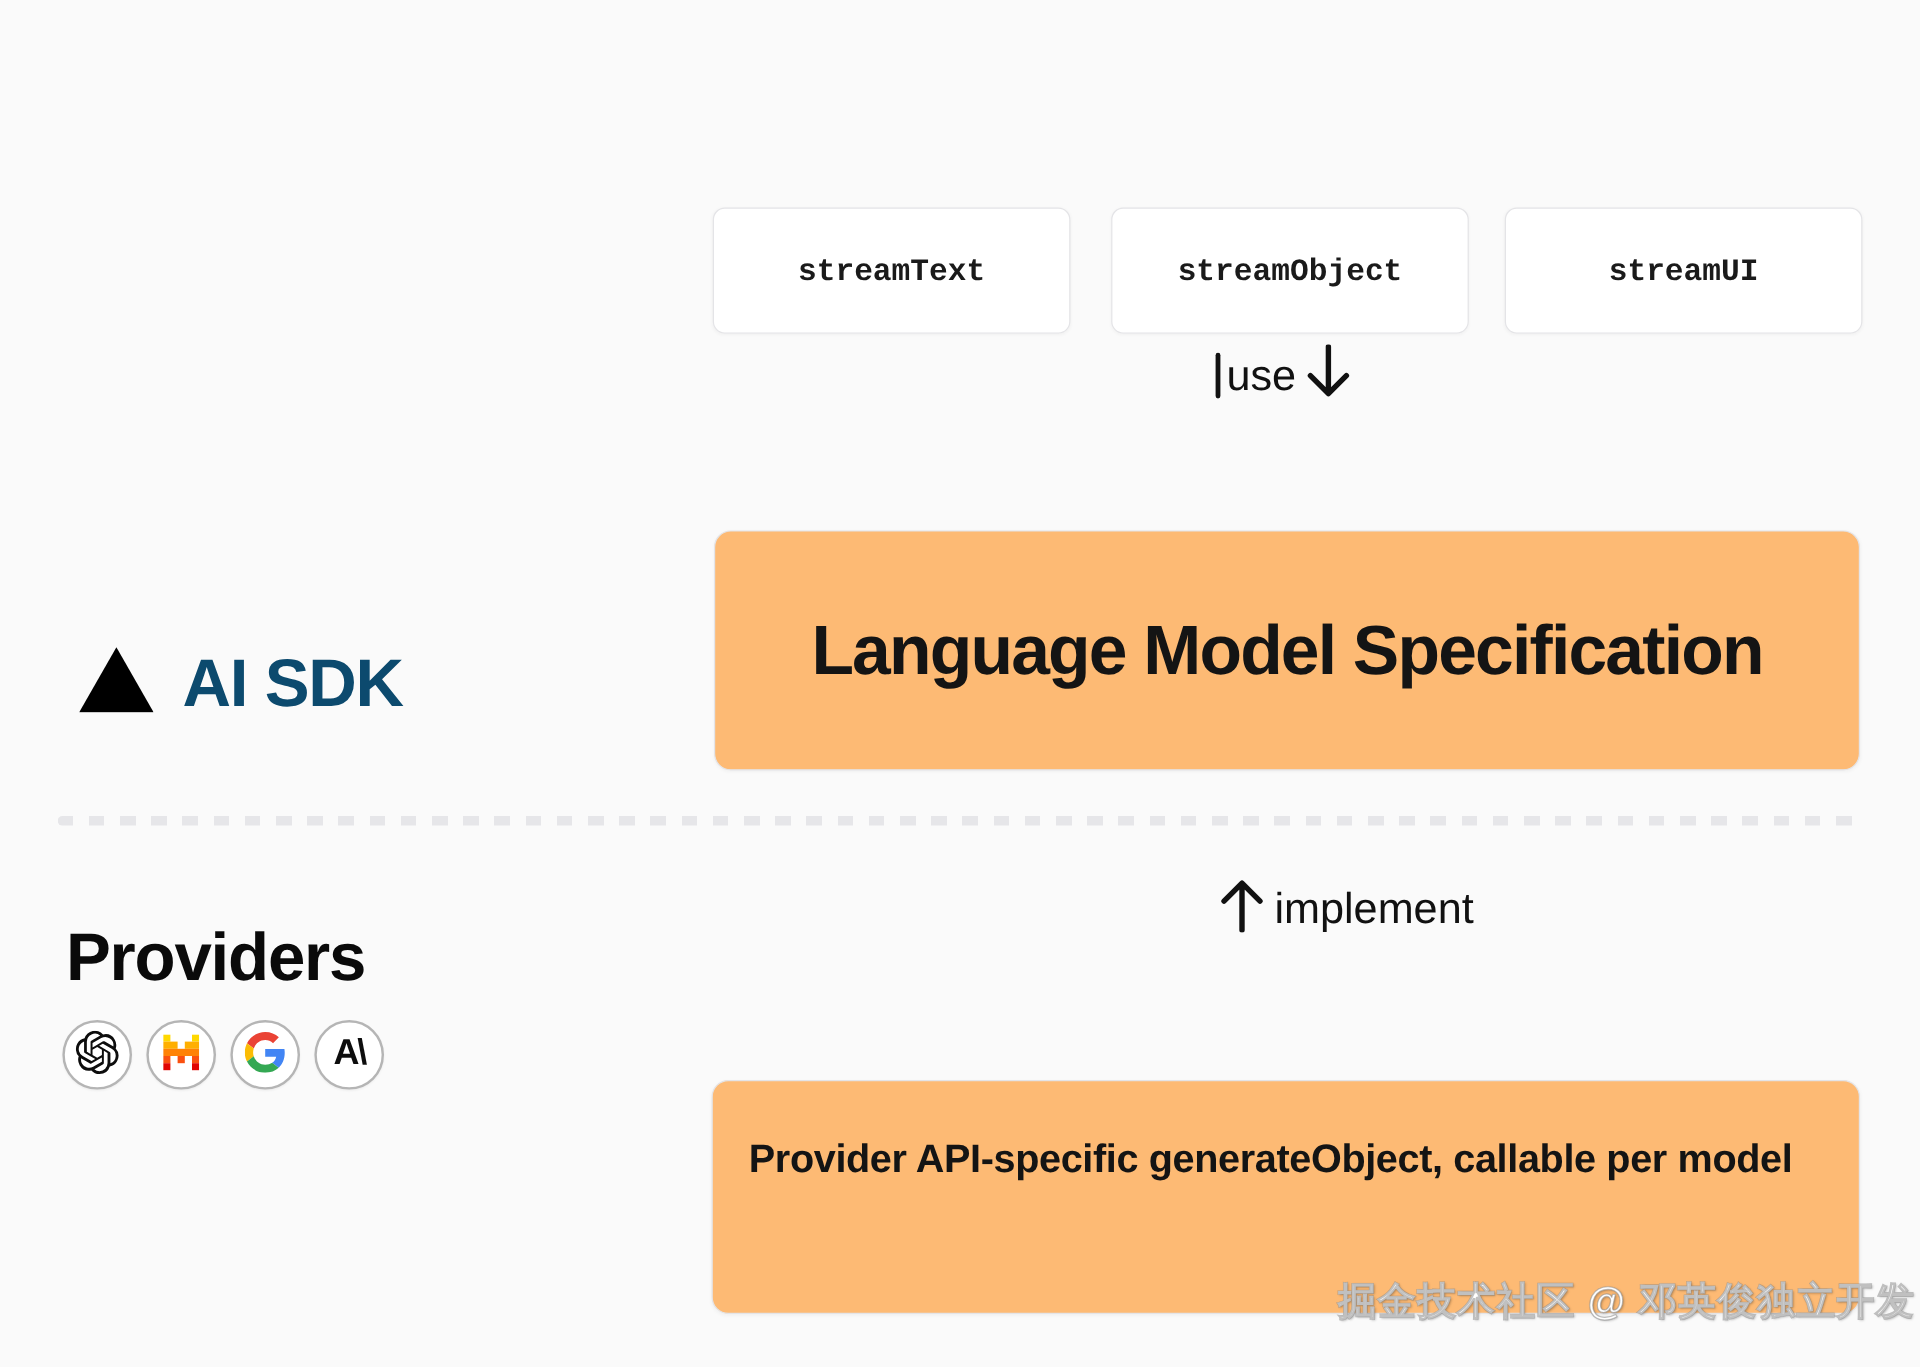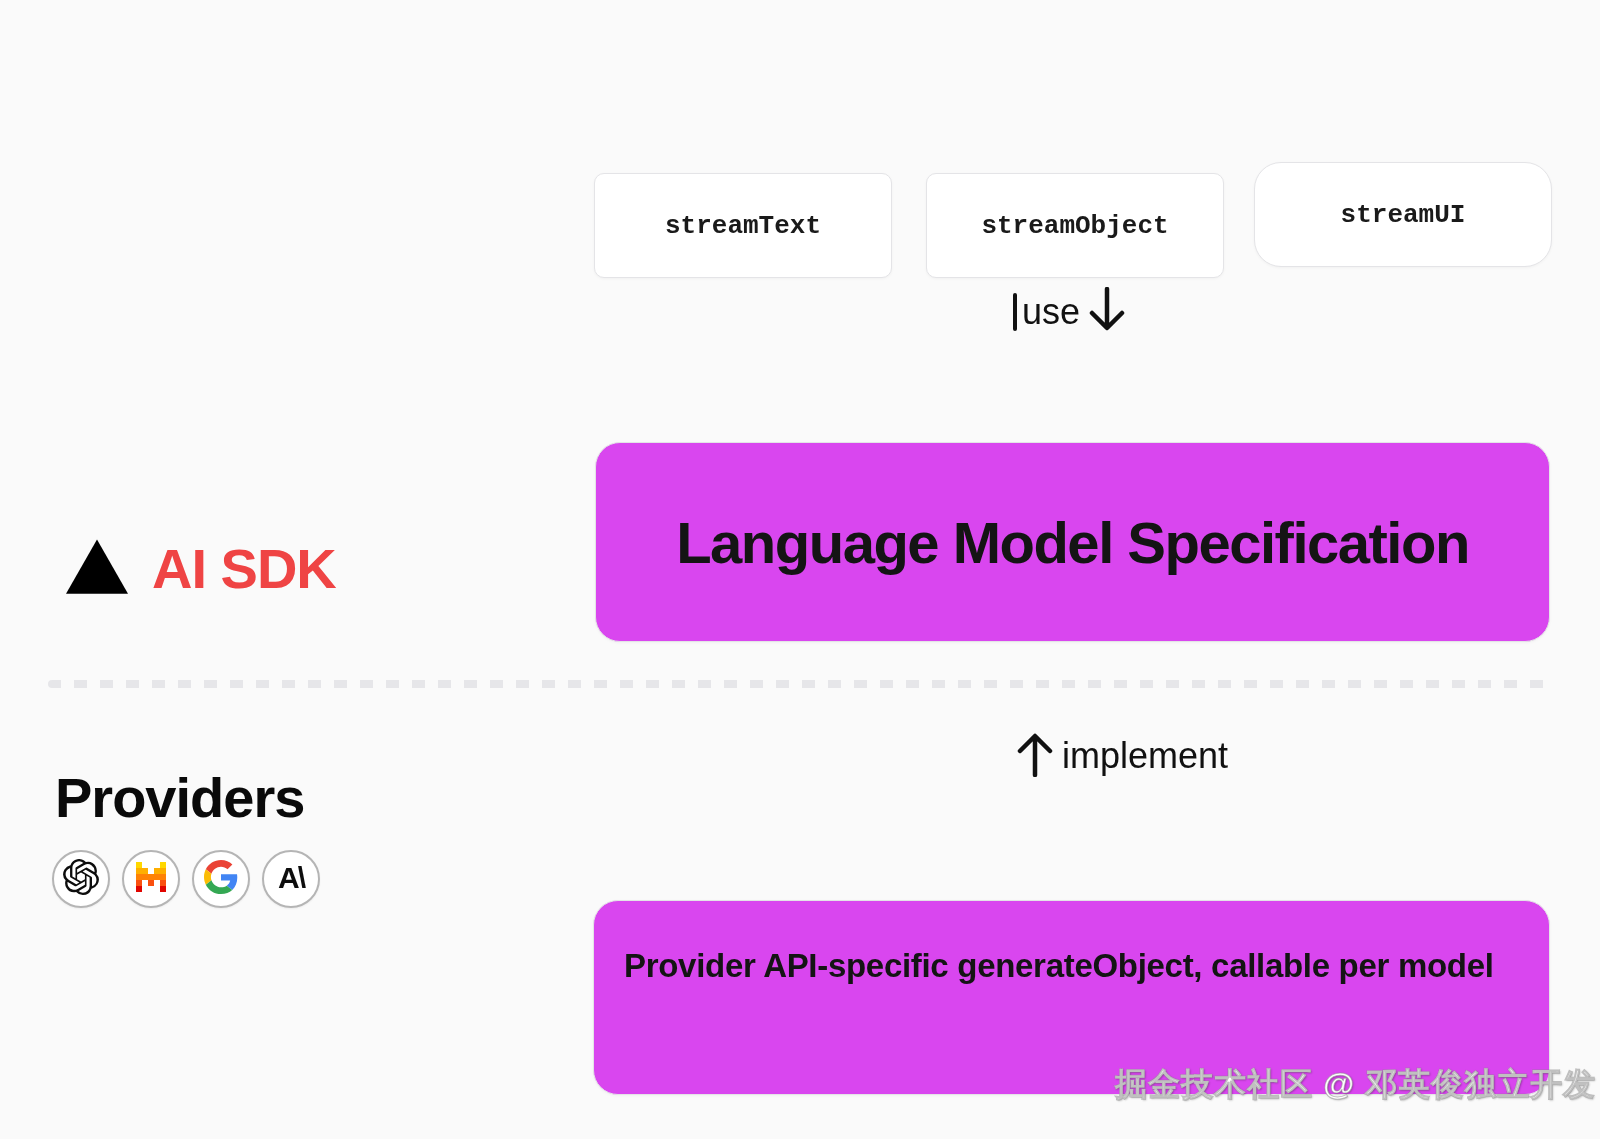--- a/index.html
+++ b/index.html
@@ -14,25 +14,25 @@
     background:#ffffff;border:1px solid #e4e4e7;border-radius:10px;
     box-shadow:0 1px 3px rgba(0,0,0,0.04);
     display:flex;align-items:center;justify-content:center;
     font-family:"Liberation Mono","DejaVu Sans Mono",monospace;
     font-size:26px;font-weight:700;color:#1a1a1a;letter-spacing:0;
   }
   .fb-1{left:594px;top:43px;}
   .fb-2{left:926px;top:43px;}
   .fb-3{left:594px;top:173px;}
   .fb-4{left:926px;top:173px;}
-  .fb-5{left:1254px;top:162px;border-radius:27px;}
+  .fb-5{left:1254px;top:173px;}
   
   .bigbox{
-    position:absolute;background:#d946ef;border:1px solid #e4e4e7;
-    border-radius:25px;box-shadow:0 1px 3px rgba(0,0,0,0.04);
+    position:absolute;background:#fdba74;border:1px solid #e4e4e7;
+    border-radius:14px;box-shadow:0 1px 3px rgba(0,0,0,0.04);
   }
   .specbox{left:595px;top:442px;width:953px;height:198px;
     display:flex;align-items:center;justify-content:center;}
   .specbox .title{font-size:58px;font-weight:700;letter-spacing:-1.5px;color:#141414;}
   .provbox{left:593px;top:900px;width:955px;height:193px;}
   .provbox .body{
     padding:42px 0 0 30px;width:900px;
     font-size:33px;font-weight:700;line-height:1.42;letter-spacing:-0.3px;color:#141414;}
   
   .connector{
@@ -40,21 +40,21 @@
     align-items:center;gap:5px;
   }
   .conn-use{left:1013px;top:287px;}
   .conn-impl{left:1013px;top:731px;}
   .stemline{width:4px;height:38px;background:#111;border-radius:2px;}
   .connlabel{font-size:36px;font-weight:500;color:#111;line-height:1.1;}
   
   .aisdk{
     position:absolute;left:66px;top:536px;display:flex;align-items:center;gap:24px;
   }
-  .aisdk .label{font-size:56px;font-weight:700;letter-spacing:-1px;color:#ef4444;}
+  .aisdk .label{font-size:56px;font-weight:700;letter-spacing:-1px;color:#0c4a6e;}
   .providers-title{
     position:absolute;left:55px;top:770px;
     font-size:56px;font-weight:700;letter-spacing:-1px;color:#0a0a0a;line-height:1;
   }
   .provider-icons{position:absolute;left:52px;top:850px;display:flex;gap:12px;}
   .pcircle{
     width:58px;height:58px;border-radius:50%;
     background:#fff;border:2px solid #b5b5b5;box-sizing:border-box;
     display:flex;align-items:center;justify-content:center;
     box-shadow:0 1px 2px rgba(0,0,0,0.06);

